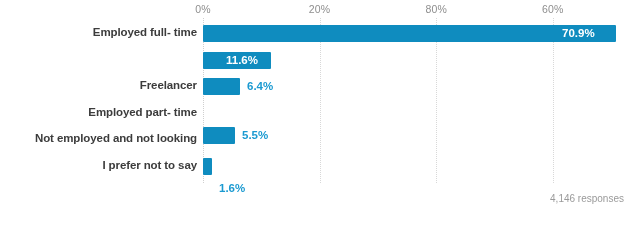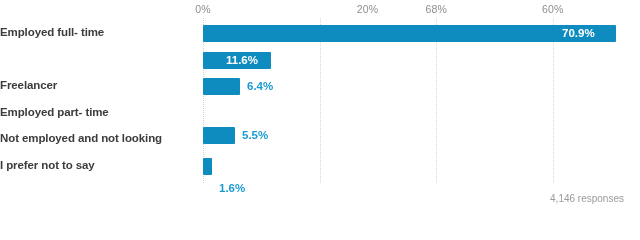--- a/index.html
+++ b/index.html
@@ -68,21 +68,21 @@
     position: absolute;
     left: 0;
     top: 18px;
     width: 197px;
     height: 165px;
   }
   .cat-text {
     position: absolute;
     right: 0;
     width: 197px;
-    text-align: left;
+    text-align: right;
     font-size: 11.5px;
     font-weight: bold;
     color: #3c3c3c;
     white-space: nowrap;
     letter-spacing: -0.1px;
   }
 
   
   .bar-track {
     position: absolute;
@@ -137,22 +137,22 @@
   <div class="label-col">
     <div class="cat-text" style="top:8px;">Employed full- time</div>
     <div class="cat-text" style="top:61px;padding-left:12px;">Freelancer</div>
     <div class="cat-text" style="top:87.5px;">Employed part- time</div>
     <div class="cat-text" style="top:114px;">Not employed and not looking</div>
     <div class="cat-text" style="top:140.5px;">I prefer not to say</div>
   </div>
 
   <div>
     <div class="tick-label" style="left:203px;">0%</div>
-    <div class="tick-label" style="left:319.6px;margin-left:48px;">20%</div>
-    <div class="tick-label" style="left:436.2px;">68%</div>
+    <div class="tick-label" style="left:319.6px;">20%</div>
+    <div class="tick-label" style="left:436.2px;">80%</div>
     <div class="tick-label" style="left:552.8px;">60%</div>
   </div>
 
   <div class="plot-area">
 
     <div class="gridline zero" style="left:0px;"></div>
     <div class="gridline" style="left:116.6px;"></div>
     <div class="gridline" style="left:233.2px;"></div>
     <div class="gridline" style="left:349.8px;"></div>
 

